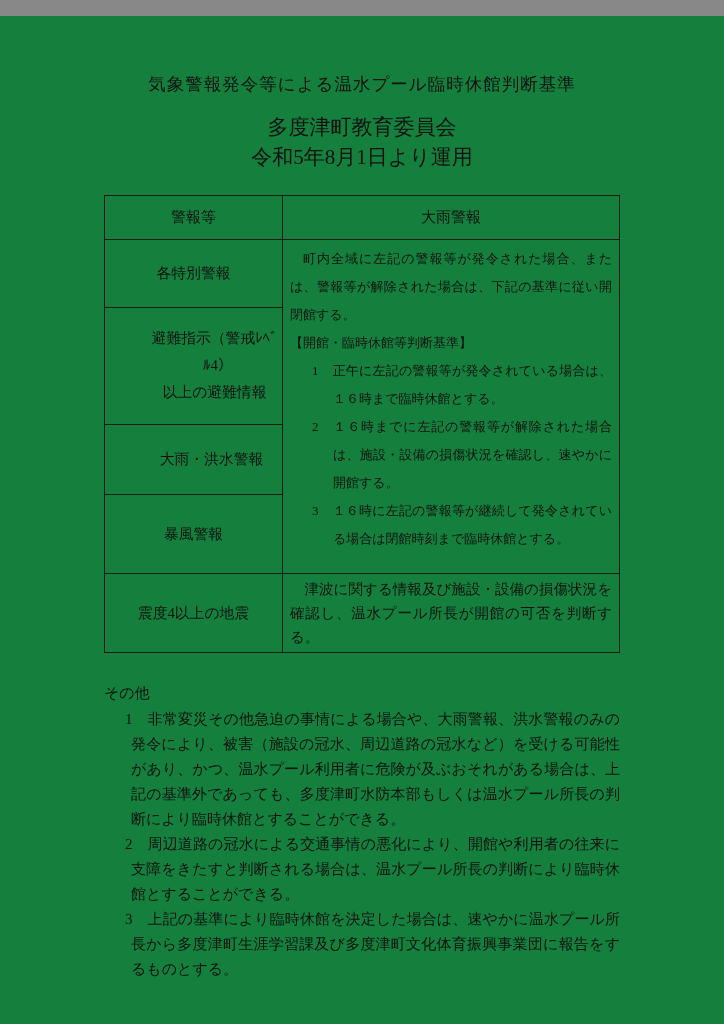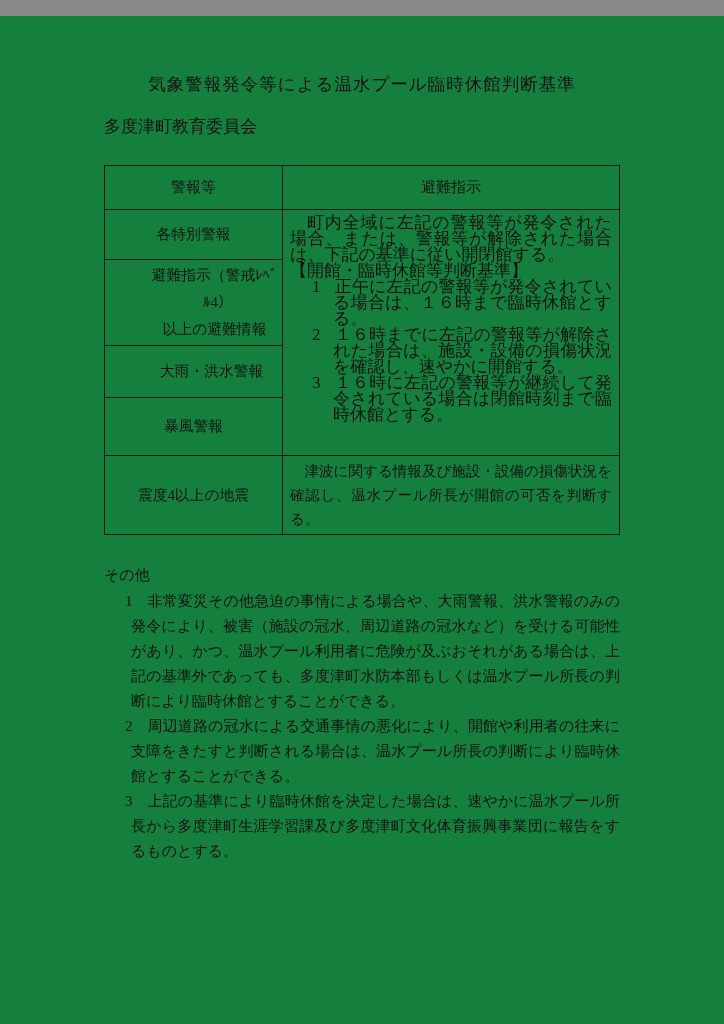--- a/index.html
+++ b/index.html
@@ -19,22 +19,22 @@
   }
   .doc-title {
     margin-top: 56px;
     text-align: center;
     font-size: 17.5px;
     font-weight: 500;
     letter-spacing: 1px;
   }
   .byline {
     margin-top: 16px;
-    text-align: left;
-    font-size: 17px;
+    text-align: center;
+    font-size: 21px;
     line-height: 30px;
   }
   table.criteria-table {
     margin-top: 23px;
     width: 515px;
     border-collapse: collapse;
     table-layout: fixed;
     font-size: 15px;
   }
   table.criteria-table th,
@@ -58,22 +58,22 @@
     padding: 2px 4px;
   }
   tr.r1 td.warning-cell { height: 50px; }
   tr.r2 td.warning-cell { height: 64px; padding-left: 46px; }
   tr.r3 td.warning-cell { height: 52px; padding-left: 40px; }
   tr.r4 td.warning-cell { height: 58px; text-align: center; }
   tr.r5 td.warning-cell { height: 52px; }
   td.criteria-cell {
     vertical-align: top;
     padding: 5px 7px 20px 7px;
-    font-size: 17px;
-    line-height: 16px;
+    font-size: 13px;
+    line-height: 28px;
     text-align: justify;
   }
   .criteria-intro { text-indent: 1em; }
   .criteria-heading { text-indent: 0; }
   .t-item {
     padding-left: 43px;
     text-indent: -21px;
   }
   .t-item .num { margin-right: 14px; }
   td.quake-cell {
@@ -103,31 +103,32 @@
 </head>
 <body>
 
 <div class="page">
   <div class="content">
 
     <h1 class="doc-title">気象警報発令等による温水プール臨時休館判断基準</h1>
 
     <div class="byline">
       <div>多度津町教育委員会</div>
+      <div>令和5年8月1日より運用</div>
     </div>
 
     <table class="criteria-table">
       <colgroup>
         <col class="c-warning">
         <col class="c-criteria">
       </colgroup>
       <tbody>
           <tr>
         <th class="col-head">警報等</th>
-        <th class="col-head">避難指示</th>
+        <th class="col-head">大雨警報</th>
       </tr>
       <tr class="r1">
         <td class="warning-cell">各特別警報</td>
         <td class="criteria-cell" rowspan="4">
           <div class="criteria-intro">町内全域に左記の警報等が発令された場合、または、警報等が解除された場合は、下記の基準に従い開閉館する。</div>
           <div class="criteria-heading">【開館・臨時休館等判断基準】</div>
           <div class="t-item"><span class="num">1</span><span>正午に左記の警報等が発令されている場合は、１６時まで臨時休館とする。</span></div>
           <div class="t-item"><span class="num">2</span><span>１６時までに左記の警報等が解除された場合は、施設・設備の損傷状況を確認し、速やかに開館する。</span></div>
           <div class="t-item"><span class="num">3</span><span>１６時に左記の警報等が継続して発令されている場合は閉館時刻まで臨時休館とする。</span></div>
         </td>

